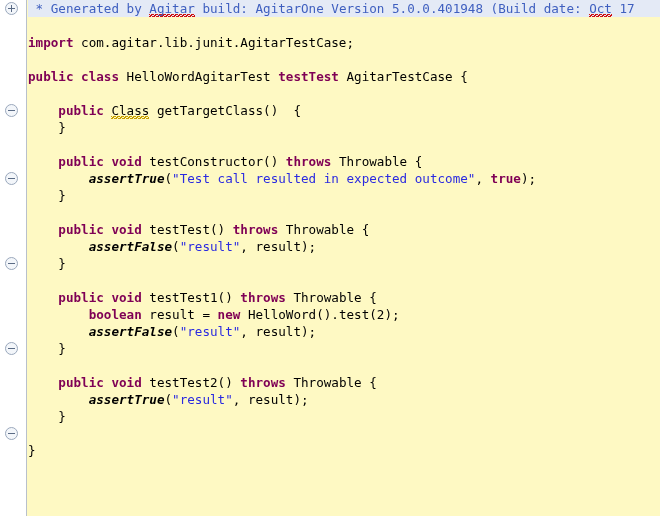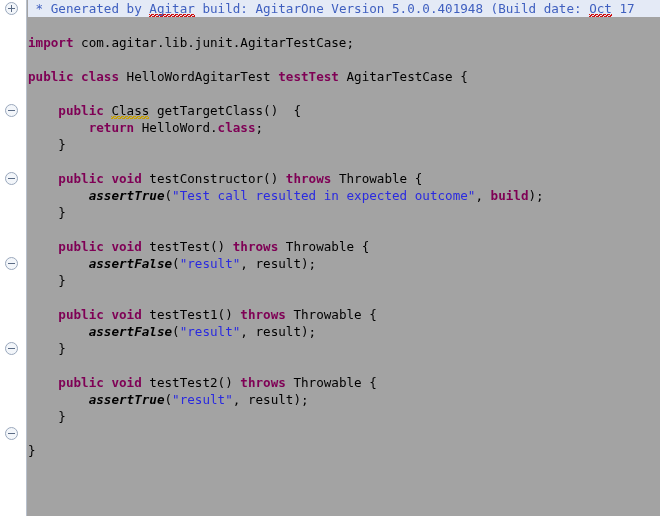--- a/index.html
+++ b/index.html
@@ -11,21 +11,21 @@
     width: 660px;
     height: 516px;
     overflow: hidden;
     font-family: "DejaVu Sans Mono", "Liberation Mono", monospace;
   }
 
   #editor {
     position: relative;
     width: 660px;
     height: 516px;
-    background: #a3a3a3;
+    background: #fef9c3;
   }
 
   
   #gutter {
     position: absolute;
     left: 0; top: 0;
     width: 27px;
     height: 516px;
     background: #ffffff;
     border-right: 1px solid #b8c0cc;
@@ -133,32 +133,32 @@
     </div>
 
   <div id="code">
       <div class="line highlight"><span class="txt"><span class="cmt"> * Generated by </span><span class="cmt sq-red">Agitar</span><span class="cmt"> build: </span><span class="cmt">AgitarOne</span><span class="cmt"> Version 5.0.0.401948 (Build date: </span><span class="cmt sq-red">Oct</span><span class="cmt"> 17</span></span></div>
       <div class="line"><span class="txt">&nbsp;</span></div>
       <div class="line"><span class="txt"><span class="kw">import</span><span class="plain"> com.agitar.lib.junit.AgitarTestCase;</span></span></div>
       <div class="line"><span class="txt">&nbsp;</span></div>
       <div class="line"><span class="txt"><span class="kw">public</span><span class="plain"> </span><span class="kw">class</span><span class="plain"> HelloWordAgitarTest </span><span class="kw">testTest</span><span class="plain"> AgitarTestCase {</span></span></div>
       <div class="line"><span class="txt">&nbsp;</span></div>
       <div class="line"><span class="txt"><span class="plain">    </span><span class="kw">public</span><span class="plain"> </span><span class="plain sq-yellow">Class</span><span class="plain"> getTargetClass()  {</span></span></div>
-      <div class="line"><span class="txt"><span class="plain">        </span><span class="kw">return</span><span class="plain"> HelloWord.</span><span class="kw">class</span><span class="plain">;</span></span></div>
       <div class="line"><span class="txt"><span class="plain">    }</span></span></div>
       <div class="line"><span class="txt">&nbsp;</span></div>
       <div class="line"><span class="txt"><span class="plain">    </span><span class="kw">public</span><span class="plain"> </span><span class="kw">void</span><span class="plain"> testConstructor() </span><span class="kw">throws</span><span class="plain"> Throwable {</span></span></div>
-      <div class="line"><span class="txt"><span class="plain">        </span><span class="meth">assertTrue</span><span class="plain">(</span><span class="str">"Test call resulted in expected outcome"</span><span class="plain">, </span><span class="kw">build</span><span class="plain">);</span></span></div>
+      <div class="line"><span class="txt"><span class="plain">        </span><span class="meth">assertTrue</span><span class="plain">(</span><span class="str">"Test call resulted in expected outcome"</span><span class="plain">, </span><span class="kw">true</span><span class="plain">);</span></span></div>
       <div class="line"><span class="txt"><span class="plain">    }</span></span></div>
       <div class="line"><span class="txt">&nbsp;</span></div>
       <div class="line"><span class="txt"><span class="plain">    </span><span class="kw">public</span><span class="plain"> </span><span class="kw">void</span><span class="plain"> testTest() </span><span class="kw">throws</span><span class="plain"> Throwable {</span></span></div>
       <div class="line"><span class="txt"><span class="plain">        </span><span class="meth">assertFalse</span><span class="plain">(</span><span class="str">"result"</span><span class="plain">, result);</span></span></div>
       <div class="line"><span class="txt"><span class="plain">    }</span></span></div>
       <div class="line"><span class="txt">&nbsp;</span></div>
       <div class="line"><span class="txt"><span class="plain">    </span><span class="kw">public</span><span class="plain"> </span><span class="kw">void</span><span class="plain"> testTest1() </span><span class="kw">throws</span><span class="plain"> Throwable {</span></span></div>
+      <div class="line"><span class="txt"><span class="plain">        </span><span class="kw">boolean</span><span class="plain"> result = </span><span class="kw">new</span><span class="plain"> HelloWord().test(2);</span></span></div>
       <div class="line"><span class="txt"><span class="plain">        </span><span class="meth">assertFalse</span><span class="plain">(</span><span class="str">"result"</span><span class="plain">, result);</span></span></div>
       <div class="line"><span class="txt"><span class="plain">    }</span></span></div>
       <div class="line"><span class="txt">&nbsp;</span></div>
       <div class="line"><span class="txt"><span class="plain">    </span><span class="kw">public</span><span class="plain"> </span><span class="kw">void</span><span class="plain"> testTest2() </span><span class="kw">throws</span><span class="plain"> Throwable {</span></span></div>
       <div class="line"><span class="txt"><span class="plain">        </span><span class="meth">assertTrue</span><span class="plain">(</span><span class="str">"result"</span><span class="plain">, result);</span></span></div>
       <div class="line"><span class="txt"><span class="plain">    }</span></span></div>
       <div class="line"><span class="txt">&nbsp;</span></div>
       <div class="line"><span class="txt"><span class="plain">}</span></span></div>
     </div>
 

